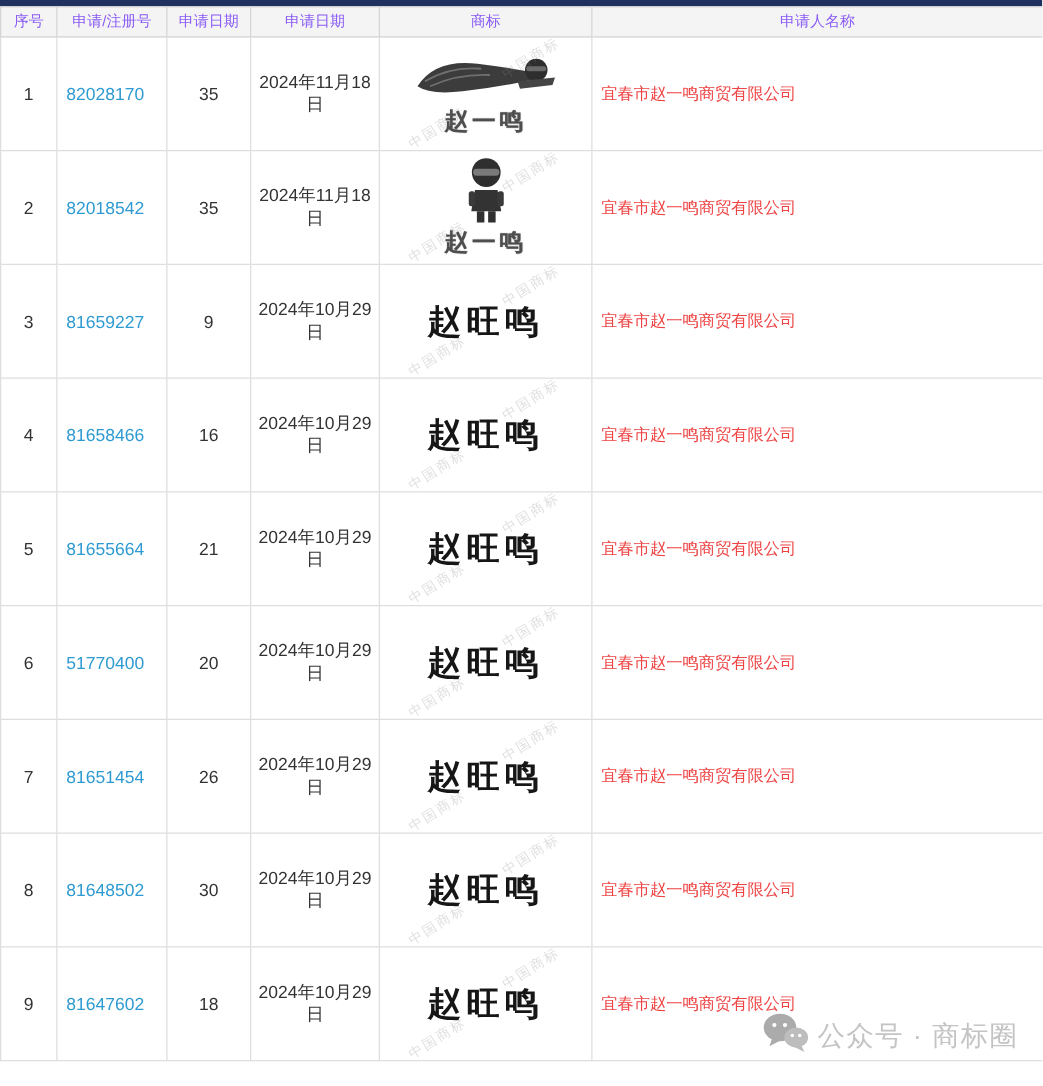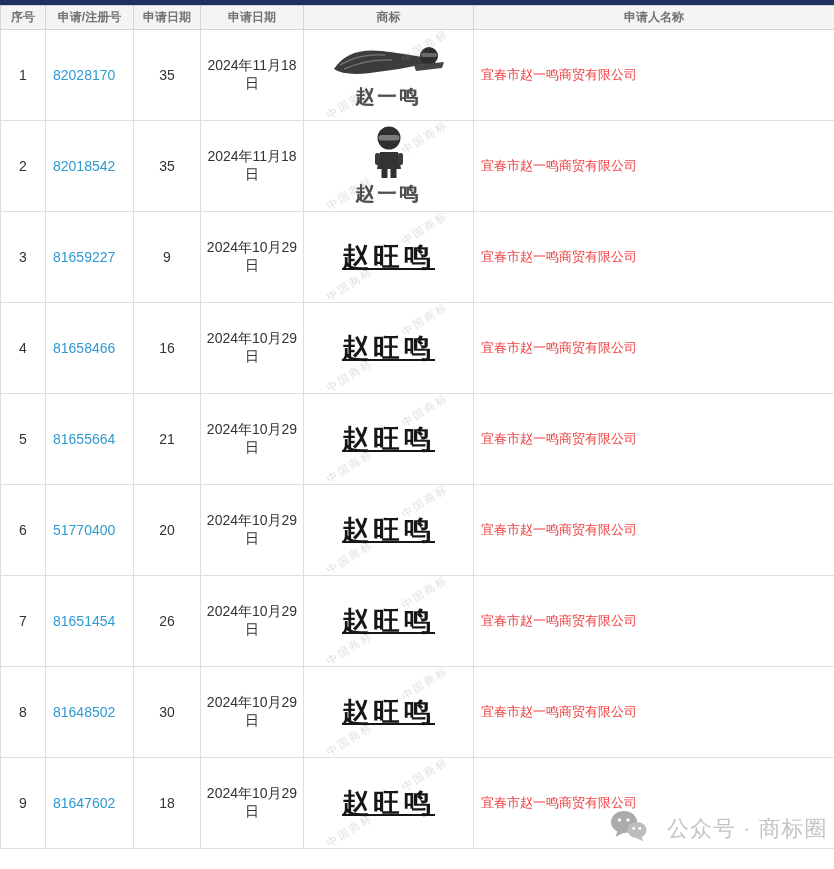--- a/index.html
+++ b/index.html
@@ -16,48 +16,48 @@
                 background:var(--result_bar,#6584c6); border-radius:3px;
                 color:#fff; font-size:13px; line-height:22px; text-align:center; }
   .red-box { position:absolute; left:202px; top:0px; width:132px; height:36px;
              border:5px solid var(--highlight,#e1231a); border-radius:10px;
              pointer-events:none; }
   .disclaimer { position:absolute; right:3px; top:15px; color:var(--disclaimer,#e60012);
                 font-size:13px; font-weight:bold; letter-spacing:0.5px; }
 
   
   table { width:834px; border-collapse:collapse; table-layout:fixed; }
-  th { height:24px; background:#f4f4f4; color:#737373; font-size:12px; font-weight:bold;
+  th { height:24px; background:#f4f4f4; color:#8b5cf6; font-size:12px; font-weight:normal;
        border:1px solid #d4d4d4; }
   td { height:90px; border:1px solid #dedede; font-size:14px; color:#333;
        text-align:center; vertical-align:middle; overflow:hidden; }
   td.cell-app { text-align:left; padding-left:7px;margin-left:35px; }
   td.cell-app a { color:var(--link,#2e9ad2); text-decoration:none; font-size:14px; cursor:pointer; }
   td.cell-applicant { text-align:left; padding-left:7px; font-size:13px; color:#ef4444; }
 
   
   td.cell-mark { position:relative; padding:0; }
   .mark { position:relative; width:100%; height:90px; display:flex; flex-direction:column;
           align-items:center; justify-content:center; }
   .wm { position:absolute; font-size:11px; color:#8a8a8a; opacity:.28;
         transform:rotate(-32deg); letter-spacing:2px; white-space:nowrap; pointer-events:none; }
   .wm1 { top:9px; right:22px; }
   .wm2 { bottom:10px; left:20px; }
   .logo { display:none; line-height:0; }
   tr.mark-logo-flying .logo-flying { display:block; }
   tr.mark-logo-mascot .logo-mascot { display:block; }
   .mark-text { position:relative; z-index:1; }
-  tr.mark-text .mark-text { font-size:27px; font-weight:bold; color:#161616; letter-spacing:4px;text-decoration:underline; }
+  tr.mark-text .mark-text { font-size:27px; font-weight:bold; color:#161616; letter-spacing:4px; }
   tr.mark-logo-flying .mark-text, tr.mark-logo-mascot .mark-text {
        font-size:19px; font-weight:bold; color:#4e4e4e; letter-spacing:3px; margin-top:1px;
        text-shadow:0 0 1px #9a9a9a; }
 
   
   .social-wm { position:absolute; left:610px; top:810px; display:flex; align-items:center;
-               gap:20px; z-index:5; pointer-events:none; }
+               gap:7px; z-index:5; pointer-events:none; }
   .social-wm .label { font-size:22px; color:#c4c4c4; letter-spacing:1px; white-space:nowrap; }
 </style>
 </head>
 <body>
 
 <div class="page">
 
   <div class="top-strip"></div>
 
 

